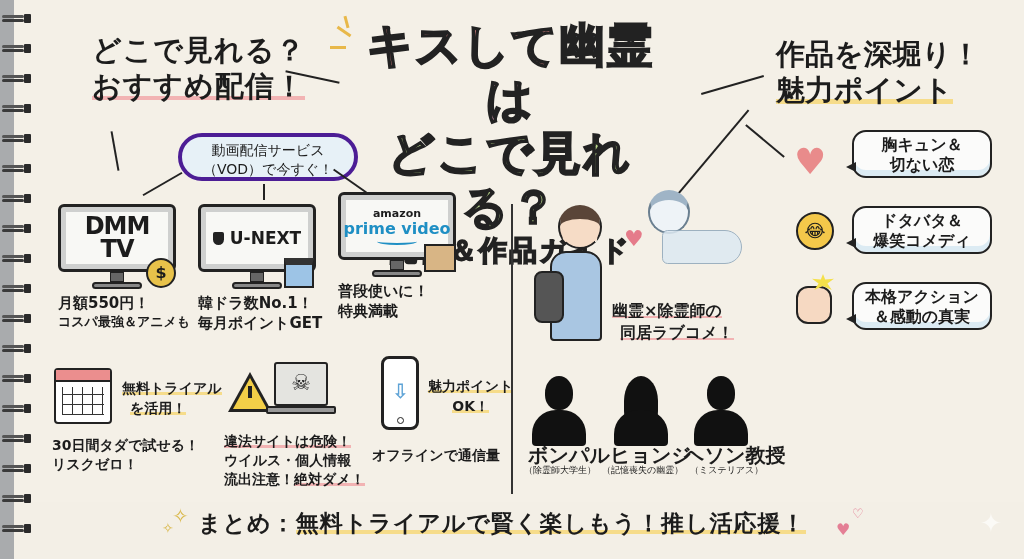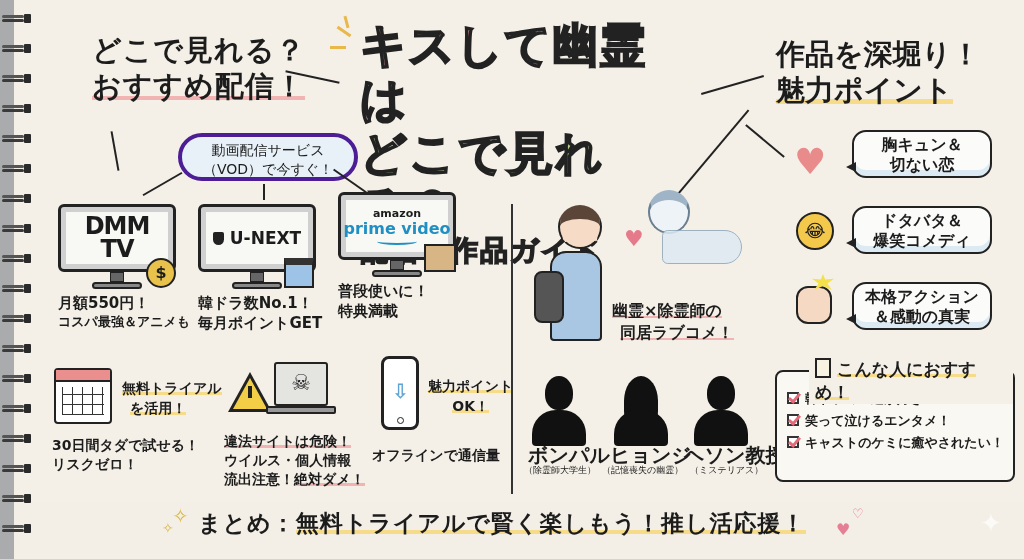--- a/index.html
+++ b/index.html
@@ -8,21 +8,21 @@
 .page{position:absolute;left:0;top:0;width:1024px;height:502px;background:#f4f0e7}
 .spine{position:absolute;left:0;top:0;width:14px;height:559px;background:#a9abad}
 .ring{position:absolute;left:2px;width:30px;height:9px}
 .ring .wire{position:absolute;left:0;top:1px;width:22px;height:3px;background:#555;border-radius:2px}
 .ring .wire2{position:absolute;left:0;top:5px;width:22px;height:3px;background:#3a3a3a;border-radius:2px}
 .ring .hole{position:absolute;left:22px;top:0;width:7px;height:9px;background:#2a2a2a;border-radius:1px}
 .abs{position:absolute}
 .h-left{left:92px;top:32px;font-size:29px;font-weight:bold;line-height:36px;letter-spacing:1px}
 .ul-pink{background:linear-gradient(transparent 78%,#f2b3b3 78%,#f2b3b3 92%,transparent 92%)}
 .ul-yellow{background:linear-gradient(transparent 76%,#f6dc8a 76%,#f6dc8a 92%,transparent 92%)}
-.title{left:360px;top:18px;text-align:left;width:300px}
+.title{left:360px;top:18px;text-align:center;width:300px}
 .t1{font-size:46px;font-weight:bold;line-height:54px;-webkit-text-stroke:2px #222;letter-spacing:1px}
 .t1 .pink{color:#ef8f8f}
 .t1 .blue{color:#a9cbe6}
 .t1 .rose{color:#d9a0b8}
 .t2{font-size:46px;font-weight:bold;line-height:54px;color:#b7d48a;-webkit-text-stroke:2px #222;letter-spacing:2px}
 .t3{font-size:28px;font-weight:bold;line-height:34px;color:#a08a7a;-webkit-text-stroke:1.5px #222;letter-spacing:2px}
 .h-right{left:776px;top:36px;font-size:29px;font-weight:bold;line-height:36px;}
 .cloud{left:178px;top:133px;width:180px;height:48px;background:#e7f1f7;border:4px solid #4c1d95;border-radius:26px;text-align:center;font-size:14px;line-height:19px;padding-top:4px}
 .monitor{width:118px;height:68px;border:3px solid #222;border-radius:6px;background:#f8f8f5;box-shadow:inset 0 0 0 5px #cfd0cf;display:flex;align-items:center;justify-content:center;flex-direction:column}
 .stand{width:14px;height:10px;background:#666;margin:0 auto;border:1px solid #222}
@@ -312,28 +312,20 @@
     <div>爆笑コメディ</div>
   </div>
 
   <div class="abs" style="left:796px;top:286px;width:36px;height:38px;border-radius:12px;background:#f6d9c2;border:2px solid #222"></div>
   <div class="abs" style="left:812px;top:274px;width:22px;height:16px;background:#f4e04a;clip-path:polygon(50% 0,60% 35%,100% 30%,70% 60%,90% 100%,50% 75%,10% 100%,30% 60%,0 30%,40% 35%)"></div>
   <div class="abs bubble" style="left:852px;top:282px">
     <div>本格アクション</div>
     <div>＆感動の真実</div>
   </div>
 
-  <div class="abs reco">
-    <div class="reco-title"><span style="display:inline-block;width:16px;height:20px;border:2px solid #222;background:#f8f3e0;margin-right:6px;vertical-align:-3px"></span><span class="ul-yellow">こんな人におすすめ！</span></div>
-    <div style="padding-top:16px">
-      <div class="reco-item"><span class="chk"></span><span>韓ドラの王道が好き！</span></div>
-      <div class="reco-item"><span class="chk"></span><span>笑って泣けるエンタメ！</span></div>
-      <div class="reco-item"><span class="chk"></span><span>キャストのケミに癒やされたい！</span></div>
-    </div>
-  </div>
 
   <div class="abs" style="left:172px;top:506px;font-size:20px;color:#d9b84a;line-height:20px">✧</div>
   <div class="abs" style="left:162px;top:520px;font-size:14px;color:#d9b84a">✧</div>
   <div class="abs summary">
     <span>まとめ：</span><span class="ul-yellow">無料トライアルで賢く楽しもう！推し活応援！</span>
   </div>
   <div class="abs" style="left:836px;top:520px;font-size:16px;color:#e47f95">♥</div>
   <div class="abs" style="left:852px;top:506px;font-size:13px;color:#e47f95">♡</div>
   <div class="abs" style="left:980px;top:508px;font-size:26px;color:#fbfaf6">✦</div>
 

